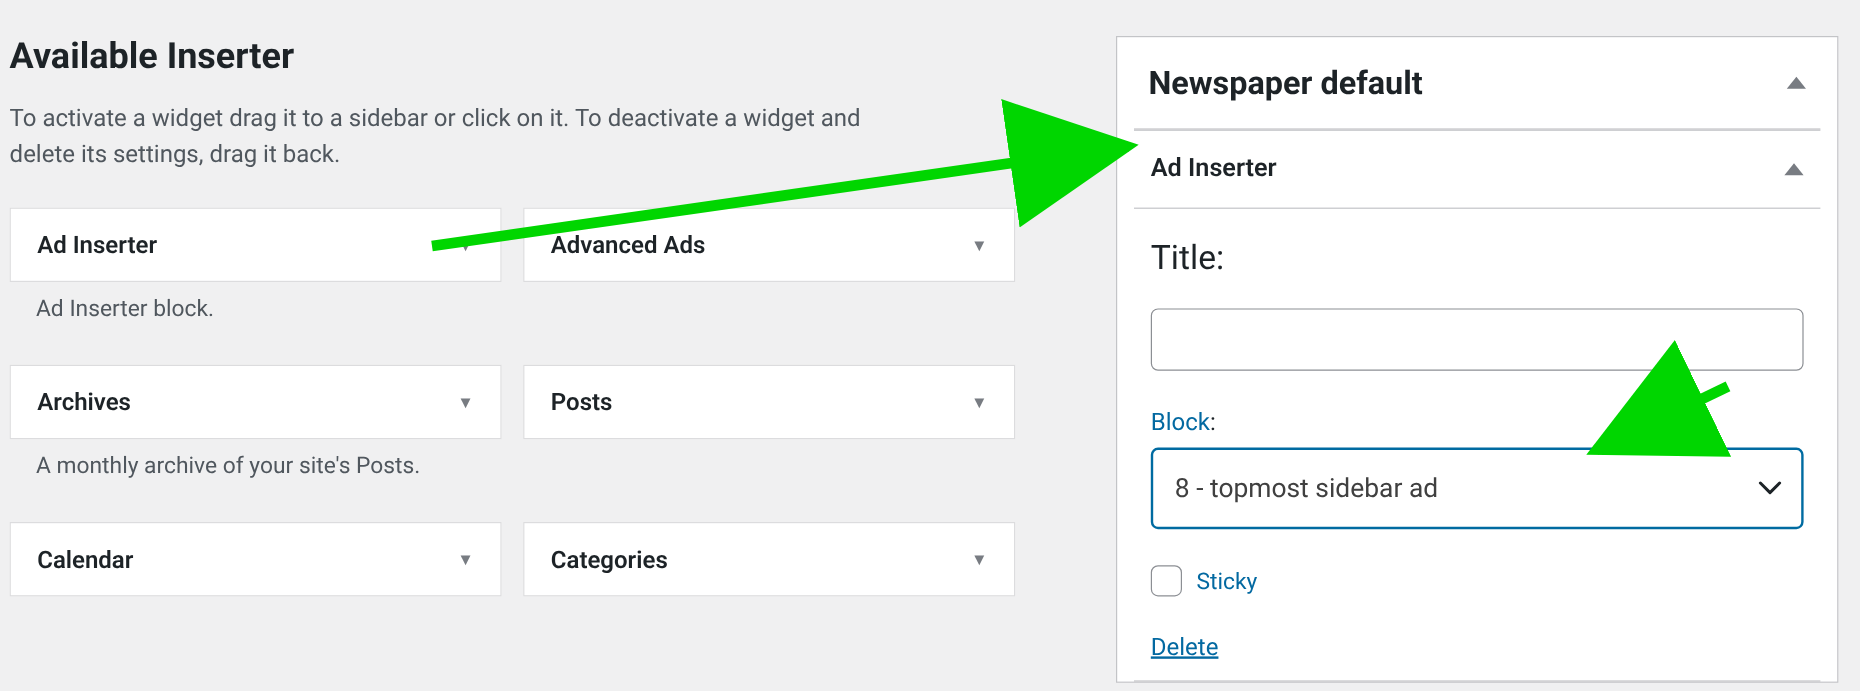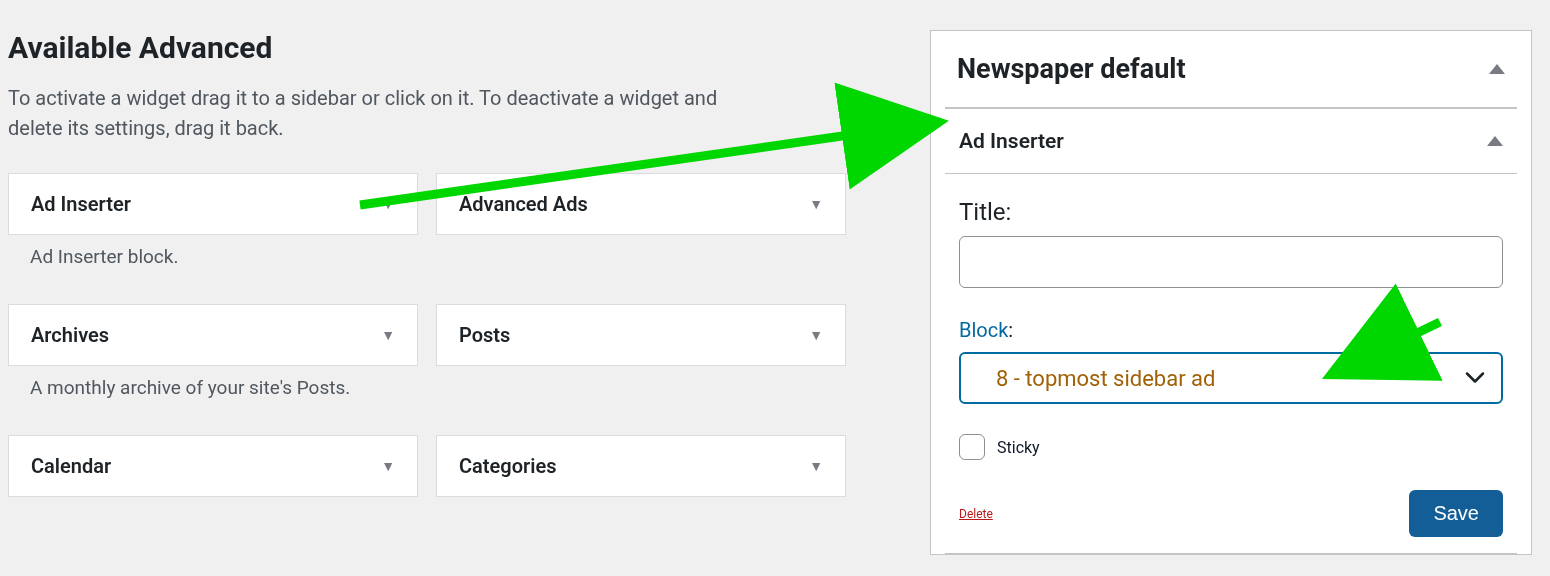--- a/index.html
+++ b/index.html
@@ -107,23 +107,23 @@
   .instance-header .title {
     font-size: 21px;
     font-weight: 600;
     color: #1d2327;
   }
   .instance-body {
     padding: 24px 14px 16px 14px;
     border-top: 1px solid #c3c4c7;
   }
   .field-label {
-    font-size: 24px;
-    color: #1d2327;
-    margin-bottom: 10px;
+    font-size: 28px;
+    color: #1d2327;
+    margin-bottom: 26px;
     display: block;
   }
   .text-input {
     width: 100%;
     height: 52px;
     border: 1px solid #8c8f94;
     border-radius: 6px;
     font-size: 18px;
     padding: 0 12px;
     margin-bottom: 30px;
@@ -134,27 +134,27 @@
     margin-bottom: 10px;
   }
   .block-label span { color: #1d2327; }
   .select-wrap {
     position: relative;
     width: 100%;
     margin-bottom: 30px;
   }
   .select-box {
     width: 100%;
-    height: 52px;
+    height: 68px;
     border: 2.5px solid #006ba1;
     border-radius: 6px;
     background: #fff;
     font-size: 22px;
-    color: #a16207;
-    padding: 0 44px 0 35px;
+    color: #404040;
+    padding: 0 44px 0 18px;
     display: flex;
     align-items: center;
     cursor: pointer;
   }
   .select-chev {
     position: absolute;
     right: 18px;
     top: 50%;
     transform: translateY(-50%);
     pointer-events: none;
@@ -168,31 +168,31 @@
   }
   .checkbox {
     width: 26px;
     height: 26px;
     border: 1.5px solid #8c8f94;
     border-radius: 6px;
     background: #fff;
     cursor: pointer;
   }
   .checkbox-label {
-    font-size: 16px;
-    color: #0f172a;
+    font-size: 19px;
+    color: #0369a1;
   }
   .actions-row {
     display: flex;
     justify-content: space-between;
     align-items: center;
   }
   .delete-link {
-    color: #b91c1c;
-    font-size: 12px;
+    color: #0369a1;
+    font-size: 20px;
     text-decoration: underline;
     cursor: pointer;
   }
   .save-btn {
     background: #135e96;
     color: #fff;
     border: none;
     border-radius: 6px;
     font-size: 20px;
     padding: 12px 24px;
@@ -207,21 +207,21 @@
     height: 576px;
     pointer-events: none;
     z-index: 10;
   }
 </style>
 </head>
 <body>
 
 <div class="container">
   <div class="left-panel">
-    <h2>Available Advanced</h2>
+    <h2>Available Inserter</h2>
     <p class="intro">To activate a widget drag it to a sidebar or click on it. To deactivate a widget and delete its settings, drag it back.</p>
 
     <div class="widget-grid">
       <div class="widget-block">
         <div class="widget-head">
           <span class="title">Ad Inserter</span>
           <span class="chev">▼</span>
         </div>
         <div class="widget-desc">Ad Inserter block.</div>
       </div>
@@ -295,21 +295,20 @@
             </span>
           </div>
 
           <div class="checkbox-row">
             <div class="checkbox"></div>
             <span class="checkbox-label">Sticky</span>
           </div>
 
           <div class="actions-row">
             <span class="delete-link">Delete</span>
-            <button class="save-btn">Save</button>
           </div>
         </div>
       </div>
     </div>
   </div>
 </div>
 
 <svg class="arrow-overlay">
   <defs>
     <marker id="ah" markerWidth="14" markerHeight="14" refX="11" refY="6" orient="auto">

